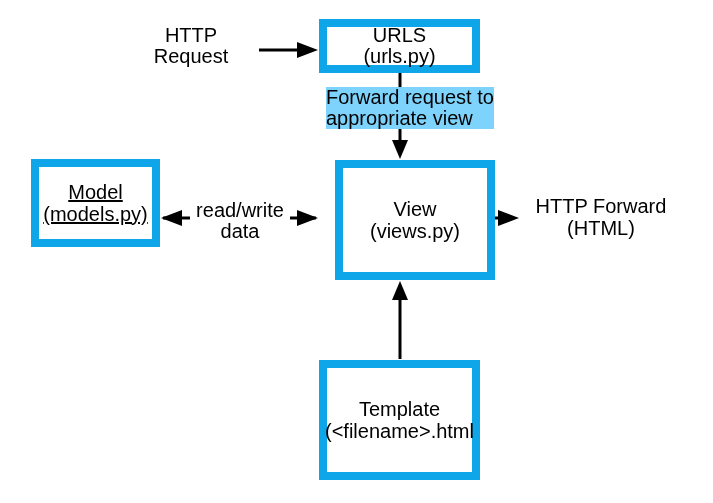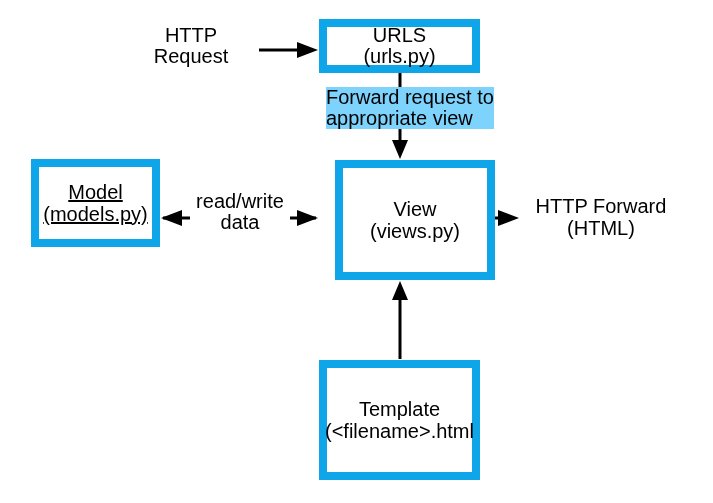--- a/index.html
+++ b/index.html
@@ -53,21 +53,21 @@
   #label-http-request {
     left: 116px; top: 25px; width: 150px;
     text-align: center;
   }
   #label-forward {
     left: 326px; top: 87px;
     text-align: left;
     background: #7dd3fc;
   }
   #label-readwrite {
-    left: 190px; top: 191px; width: 100px;
+    left: 190px; top: 200px; width: 100px;
     text-align: center;
     background: #ffffff;
   }
   #label-http-response {
     left: 521px; top: 195px; width: 160px;
     text-align: center;
     line-height: 22px;
   }
 </style>
 </head>

